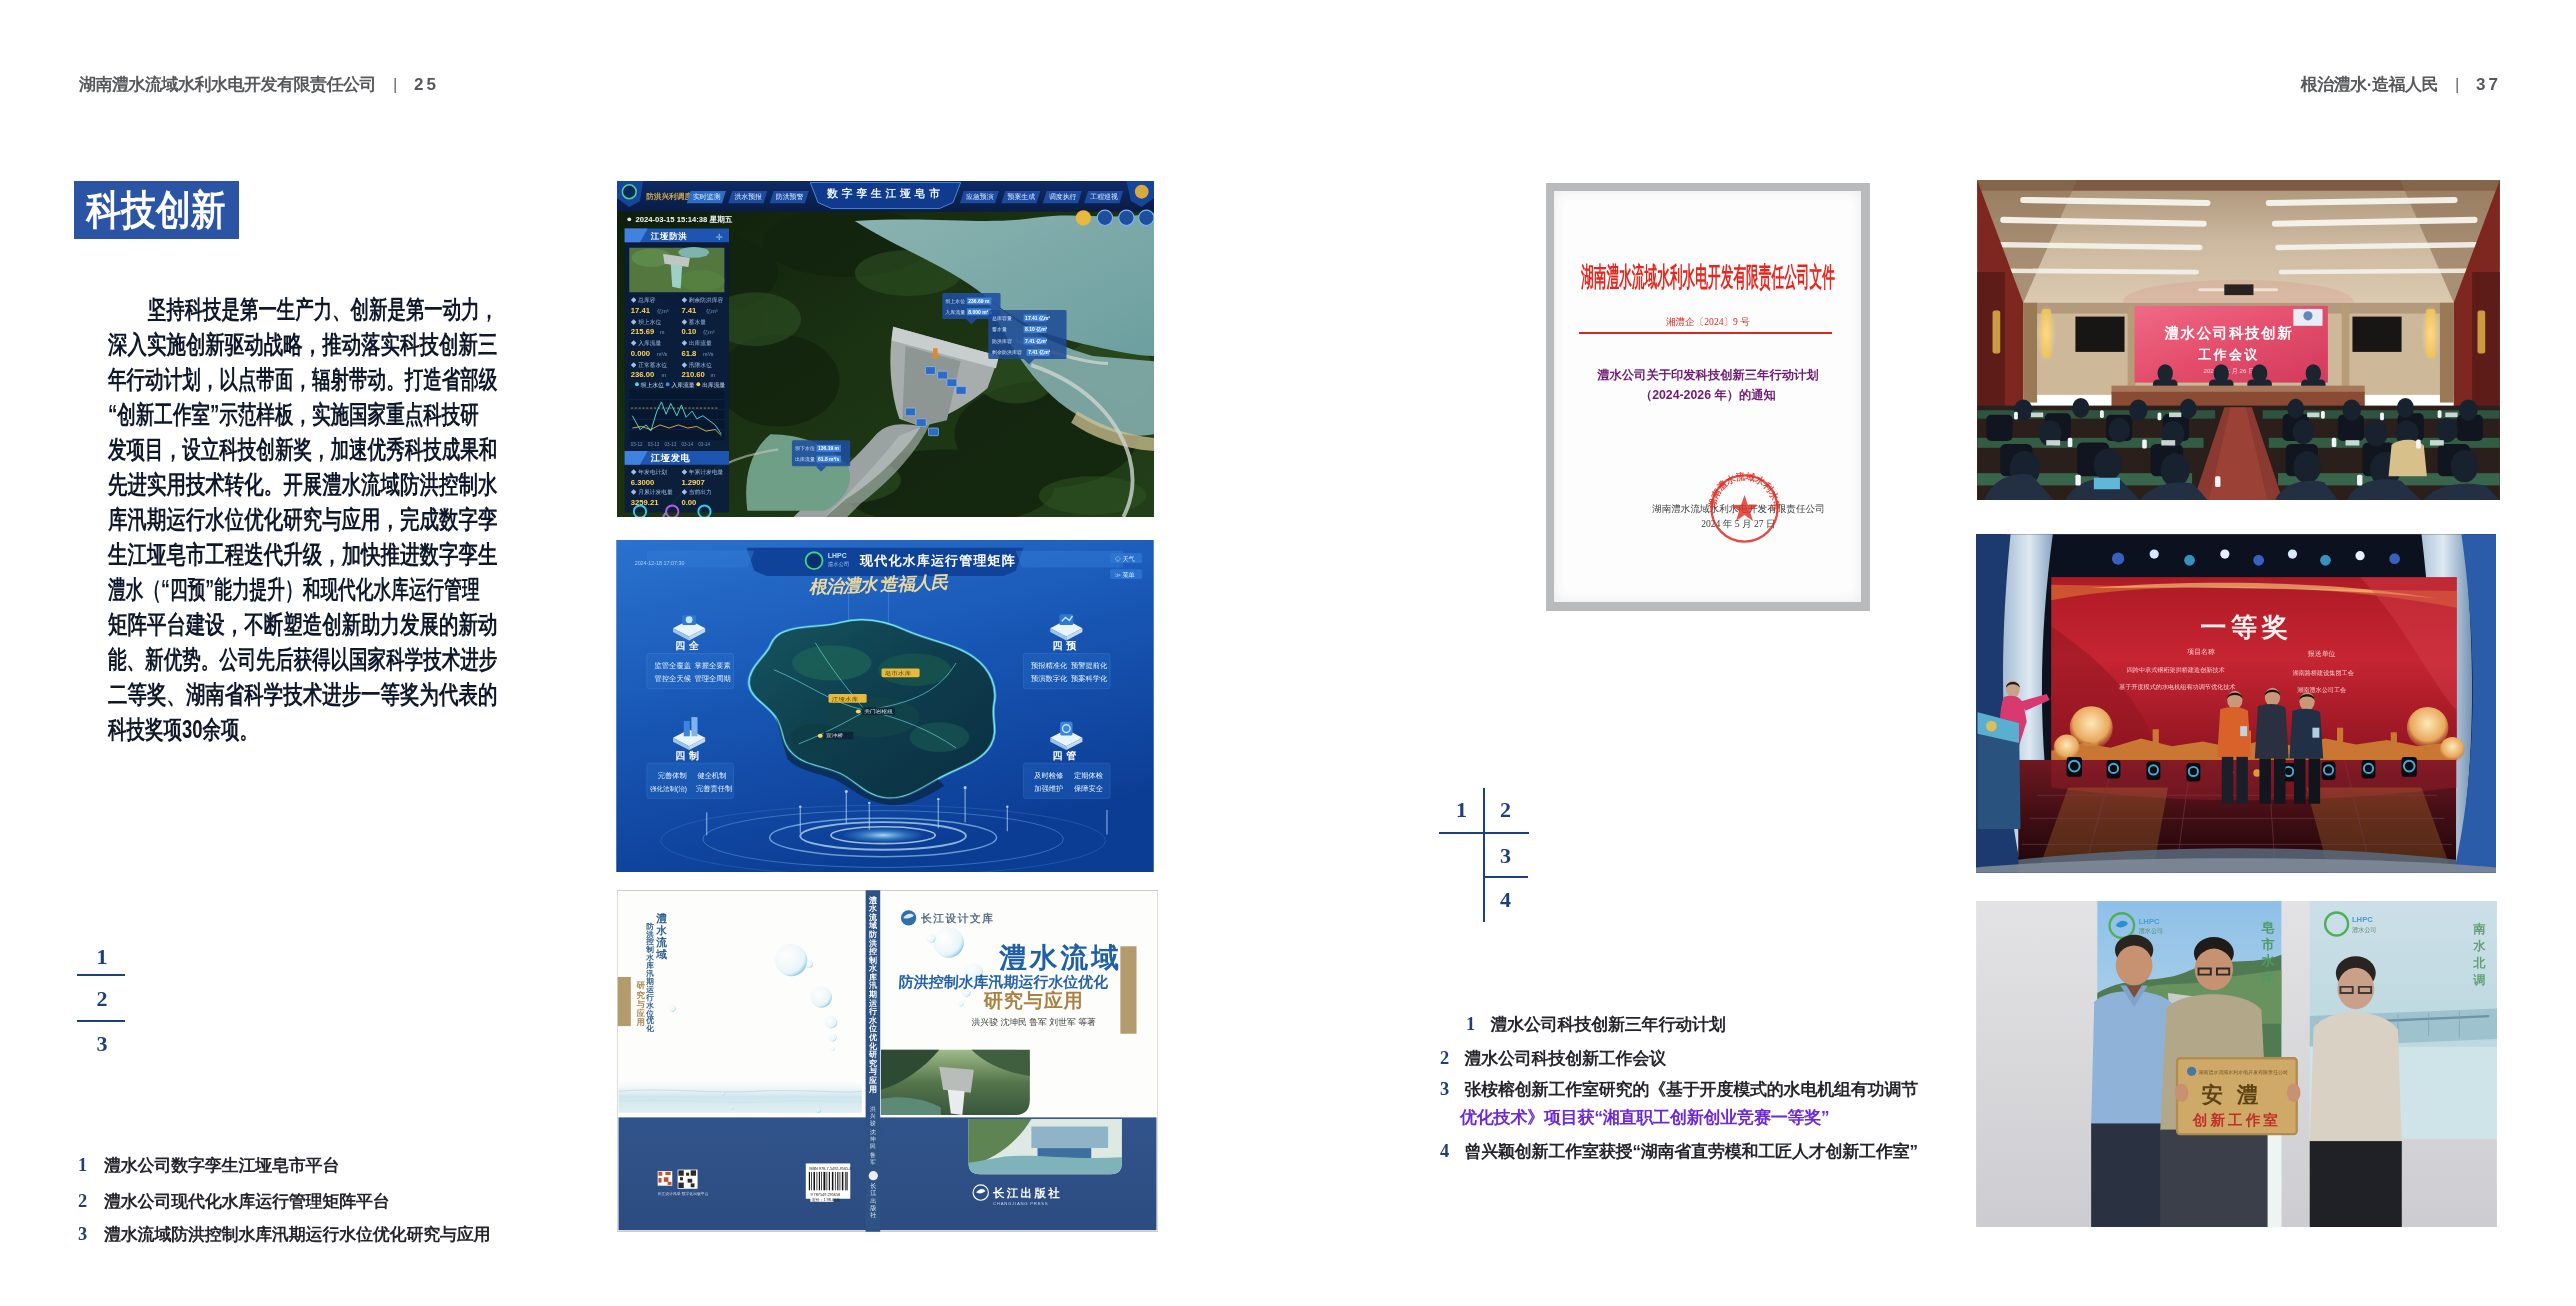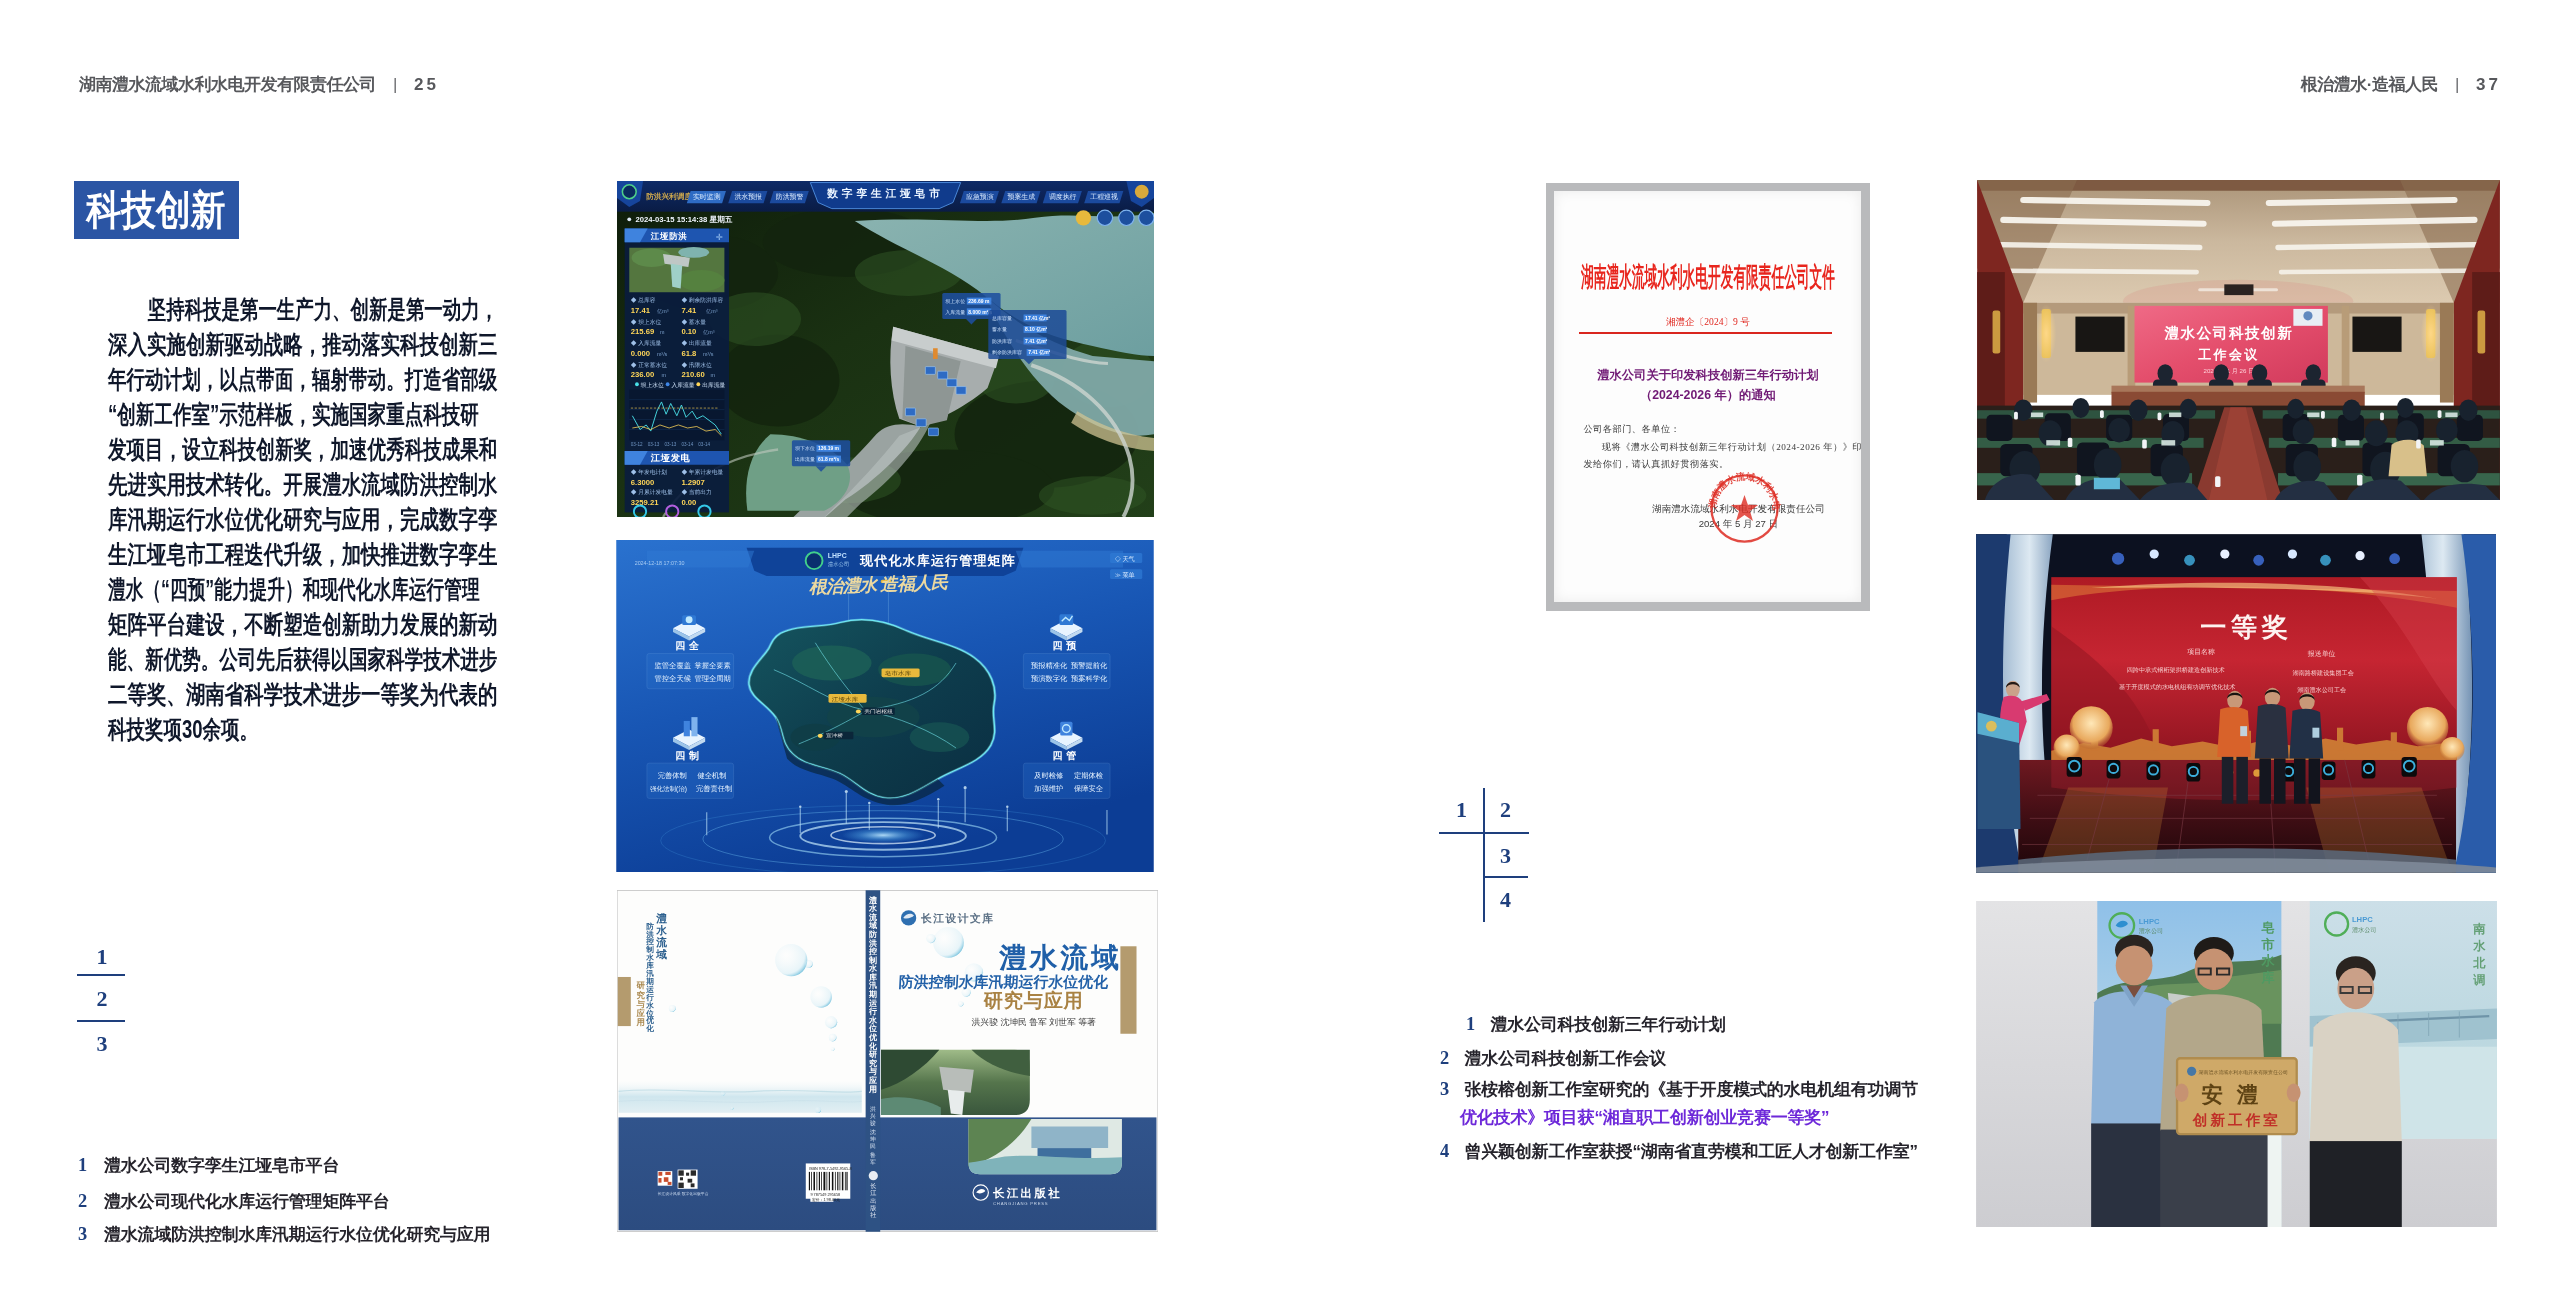--- a/index.html
+++ b/index.html
@@ -669,24 +669,23 @@
   <div class="abs" style="left:8.4px;top:8.4px;width:307px;height:411px;background:#fdfdfd;box-shadow:inset 0 0 12.3px rgba(0,0,0,0.08);">
 
     <div class="abs" style="left:50%;top:68px;white-space:nowrap;font-size:27px;font-weight:bold;color:#e8251d;transform:translateX(-50%) scaleX(0.47);">湖南澧水流域水利水电开发有限责任公司文件</div>
 
     <div class="abs" style="left:0;top:125px;width:100%;text-align:center;font-size:9.6px;color:#e0271f;font-family:'Liberation Serif',serif;">湘澧企〔2024〕9 号</div>
 
     <div class="abs" style="left:25px;top:141px;width:253px;height:1.9px;background:#d9261e;"></div>
 
     <div class="abs" style="left:0;top:174px;width:100%;text-align:center;font-size:12.3px;font-weight:bold;color:#701a75;line-height:20px;">澧水公司关于印发科技创新三年行动计划<br>（2024-2026 年）的通知</div>
 
-    <div class="abs" style="left:29px;top:230px;font-size:9.2px;color:#3a3a3a;font-family:'Liberation Serif',serif;line-height:17.3px;letter-spacing:0.5px;white-space:nowrap;">公司各部门、各单位：<br><span style="display:inline-block;width:18.4px;"></span>现将《澧水公司科技创新三年行动计划（2024-2026 年）》印<br>发给你们，请认真抓好贯彻落实。</div>
 
     <div class="abs" style="left:84px;top:312px;width:200px;text-align:center;font-size:9.6px;color:#3a3a3a;font-family:'Liberation Serif',serif;white-space:nowrap;">湖南澧水流域水利水电开发有限责任公司</div>
-    <div class="abs" style="left:84px;top:327px;width:200px;text-align:center;font-size:9.6px;color:#3a3a3a;font-family:Liberation Sans, sans-serif;">2024 年 5 月 27 日</div>
+    <div class="abs" style="left:84px;top:327px;width:200px;text-align:center;font-size:9.6px;color:#3a3a3a;font-family:Liberation Serif, serif;">2024 年 5 月 27 日</div>
 
     <svg class="abs" style="left:154px;top:281px;" width="73" height="73" viewBox="0 0 95 95">
       <circle cx="47.5" cy="47.5" r="43" fill="none" stroke="#dd2a21" stroke-width="3" opacity="0.85"></circle>
       <path d="M47.5 30 L51.9 42.6 L65.2 42.9 L54.6 50.9 L58.5 63.7 L47.5 56 L36.5 63.7 L40.4 50.9 L29.8 42.9 L43.1 42.6 Z" fill="#dd2a21" opacity="0.8"></path>
       <path id="sealarc" d="M 10 47.5 A 37.5 37.5 0 1 1 85 47.5" fill="none"></path>
       <text font-size="12" font-weight="bold" fill="#dd2a21" opacity="0.85"><textPath href="#sealarc">湖南澧水流域水利水电开发有限责任公司</textPath></text>
     </svg>
   </div>
 </div>
 

